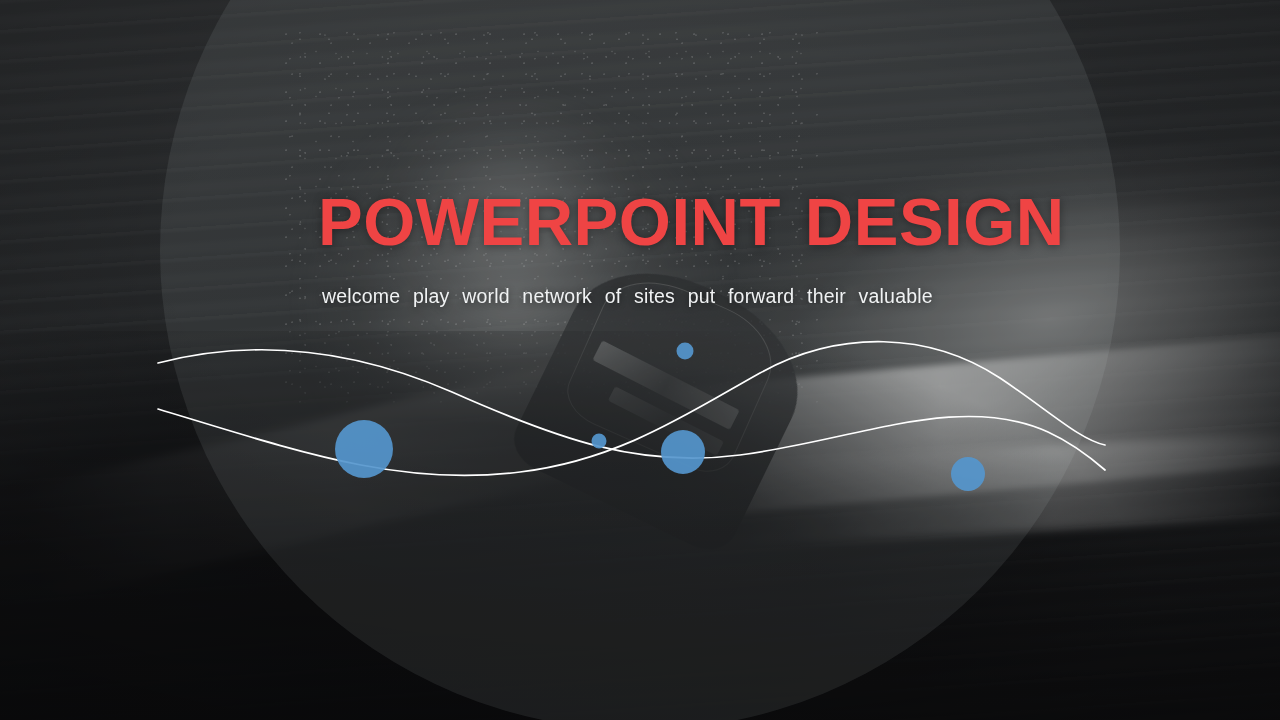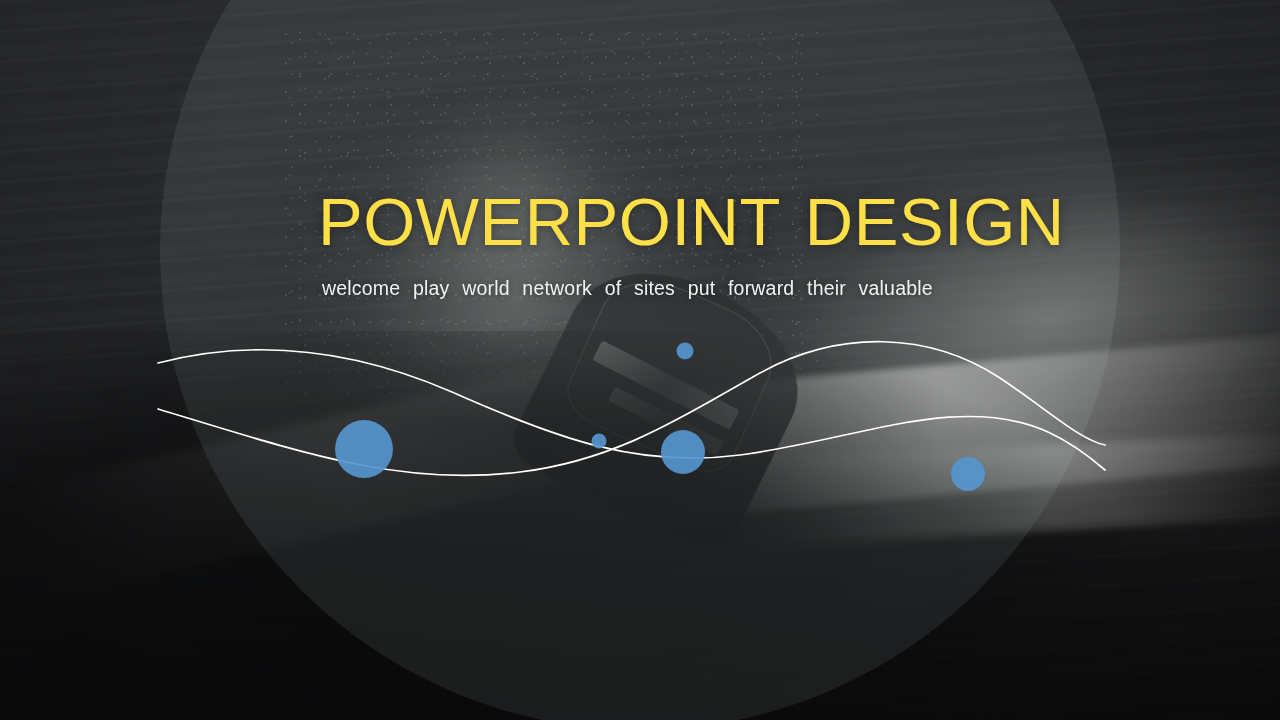--- a/index.html
+++ b/index.html
@@ -243,31 +243,31 @@
 
   
   .text-block {
     position: absolute;
     left: 318px;
     top: 188px;
     width: 680px;
   }
   .slide-title {
     margin: 0;
-    color: #fde047;
+    color: #ef4444;
     font-size: 67px;
-    font-weight: normal;
+    font-weight: bold;
     letter-spacing: 0.5px;
     line-height: 1.0;
     white-space: nowrap;
     text-shadow: 0 1px 10px rgba(0,0,0,0.38);
   }
   .slide-title .gap { display: inline-block; width: 24px; }
   .slide-subtitle {
-    margin: 22px 0 0 4px;
+    margin: 30px 0 0 4px;
     color: #f0f2f3;
     font-size: 19.5px;
     font-weight: 300;
     word-spacing: 7px;
     letter-spacing: 0.2px;
     white-space: nowrap;
     text-shadow: 0 1px 7px rgba(0,0,0,0.45);
   }
 </style>
 </head>

